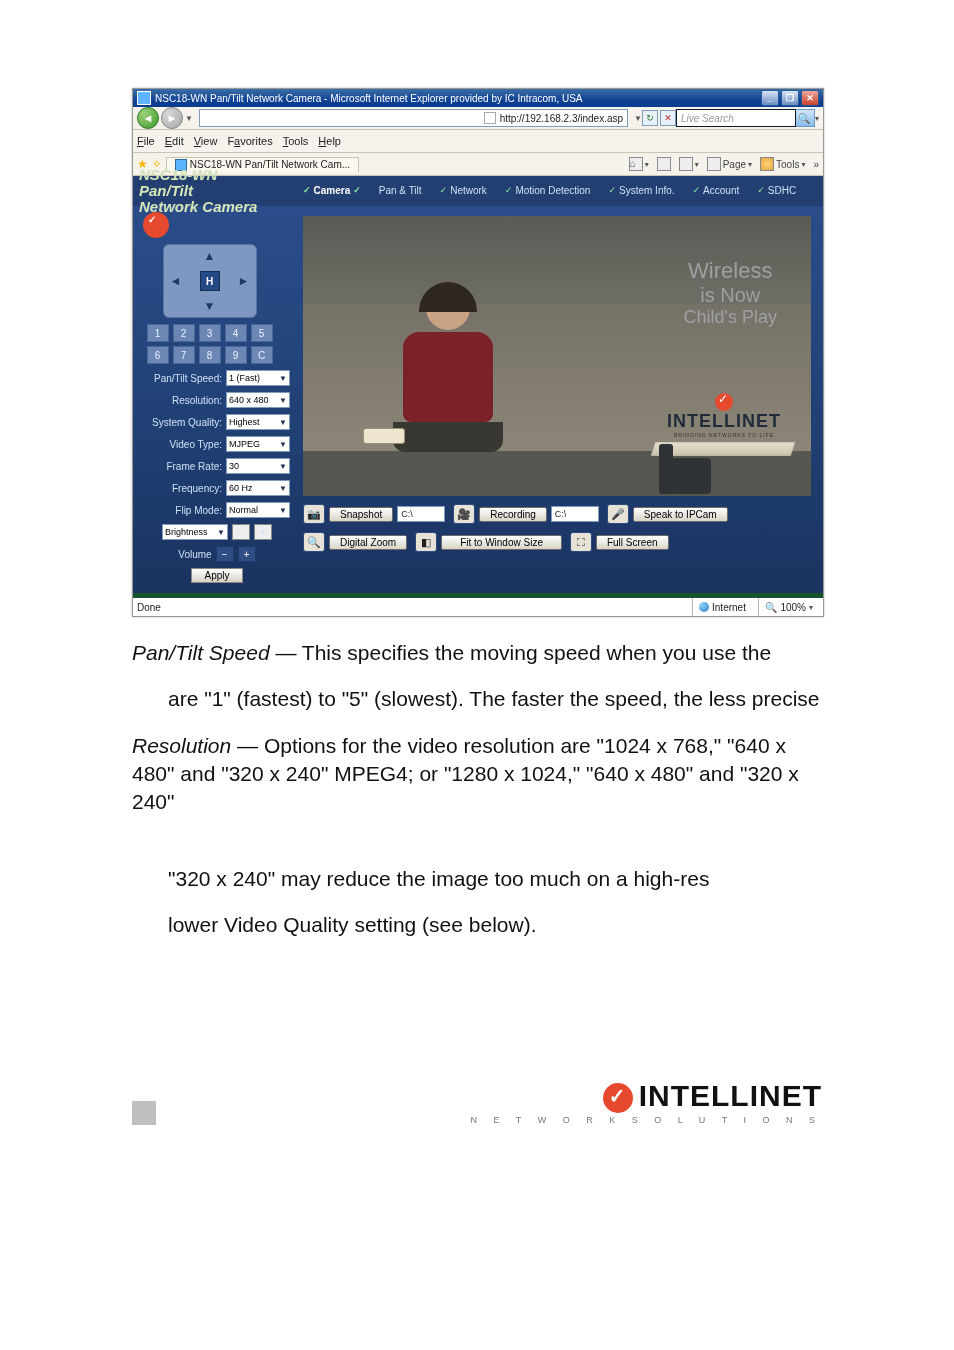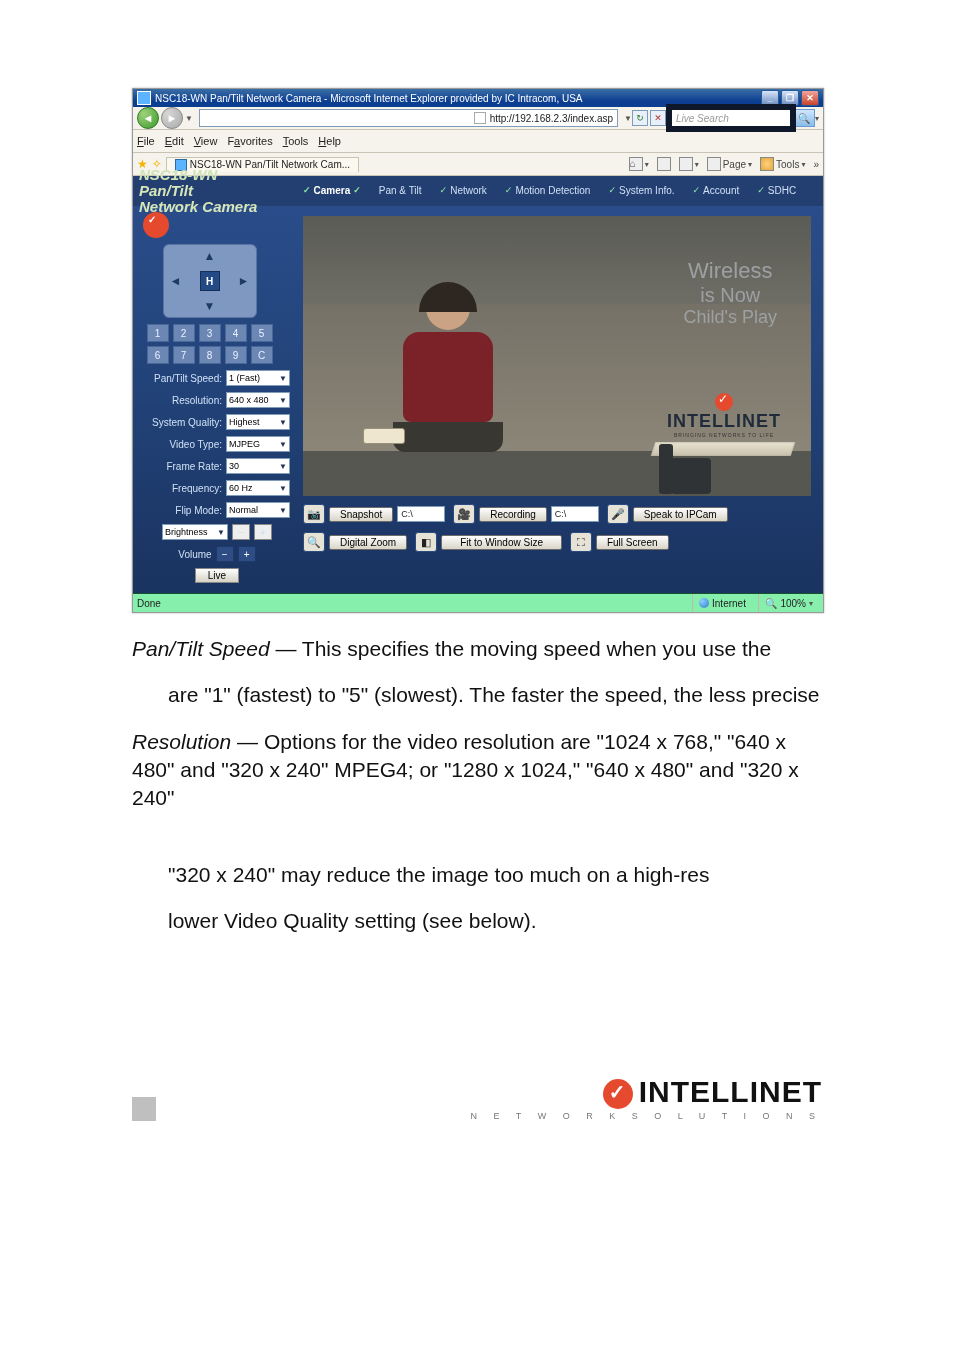--- a/index.html
+++ b/index.html
@@ -57,21 +57,21 @@
     display:flex;align-items:center;justify-content:center;color:#fff;font-size:11px;
   }
   .addr {
     flex:1; height:16px; border:1px solid #7f9db9; background:#fff;
     display:flex; align-items:center; padding:0 4px; margin:0 6px;justify-content:flex-end;
   }
   .addr .fav{width:10px;height:10px;background:#fff;border:1px solid #aaa;margin-right:4px;}
   .srchcombo{display:flex;align-items:center;gap:2px;}
   .gobtn{width:14px;height:14px;border:1px solid #7f9db9;background:#e8f0fc;display:flex;align-items:center;justify-content:center;color:#2d7a1f;font-size:9px;}
   .srch {
-    width:110px;height:16px;border:6px solid #0f172a;background:#fff;
+    width:110px;height:16px;border:1px solid #0f172a;background:#fff;
     color:#999;font-style:italic;padding:0 4px;display:flex;align-items:center;
   }
   .magbtn{width:18px;height:16px;background:linear-gradient(#cfe6ff,#8abde8);border:1px solid #6d9bcd;border-left:none;display:flex;align-items:center;justify-content:center;color:#155a9a;}
   .menurow { font-size:11px; color:#222; }
   .menurow span{ margin-right:10px; }
   .menurow span u{text-decoration:underline;}
   .tabrow { }
   .star{color:#f5b301;font-size:12px;margin-right:4px;}
   .tab {
     background:#fbf8ef;border:1px solid #c9c3b5;border-bottom:none;
@@ -180,21 +180,21 @@
   .btns{display:flex;gap:8px;margin-top:8px;flex-wrap:wrap;}
   .bgrp{display:flex;align-items:center;gap:4px;}
   .bic{width:20px;height:18px;background:#e6e2d6;border:1px solid #2a4a82;border-radius:3px;display:flex;align-items:center;justify-content:center;font-size:11px;}
   .btn{
     background:linear-gradient(#fefefe,#d9d4c7);border:1px solid #6b6b6b;color:#000;
     padding:1px 10px;font-size:10px;border-radius:2px;
   }
   .pathbox{width:40px;height:14px;background:#fff;border:1px solid #7f9db9;font-size:9px;display:flex;align-items:center;padding:0 3px;}
   
   .status{
-    background:#86efac;border-top:1px solid #14532d;height:18px;
+    background:#ffffff;border-top:5px solid #14532d;height:18px;
     display:flex;align-items:center;font-size:10px;padding:0 4px;gap:6px;
   }
   .status .left{flex:1;}
   .status .zone{border-left:1px solid #c0baac;padding:0 6px;height:100%;display:flex;align-items:center;gap:3px;}
   .globe{width:10px;height:10px;border-radius:50%;background:radial-gradient(circle at 30% 30%,#8fd0ff,#2d7ec7);}
   
   .copy{margin-top:22px;font-size:21px;line-height:1.35;}
   .copy p{margin:0 0 18px 0;}
   .it{font-style:italic;}
   .ind{padding-left:36px;}
@@ -409,21 +409,21 @@
                 <span class="dd">▼</span>
               </div>
             <div class="sqbtn">−</div>
             <div class="sqbtn">+</div>
           </div>
           <div class="brightrow">
             <span>Volume</span>
             <div class="sqbtn" style="background:#2e4d84;color:#fff;border-color:#1d386a">−</div>
             <div class="sqbtn" style="background:#2e4d84;color:#fff;border-color:#1d386a">+</div>
           </div>
-          <button class="apply">Live</button>
+          <button class="apply">Apply</button>
         </div>
 
         <div class="viewer">
           <div class="video">
             <div class="deskTop"></div>
               <div class="deskFront"></div>
               <div class="floor"></div>
             <div class="kid">
               <div class="hair"></div>
                 <div class="head"></div>

